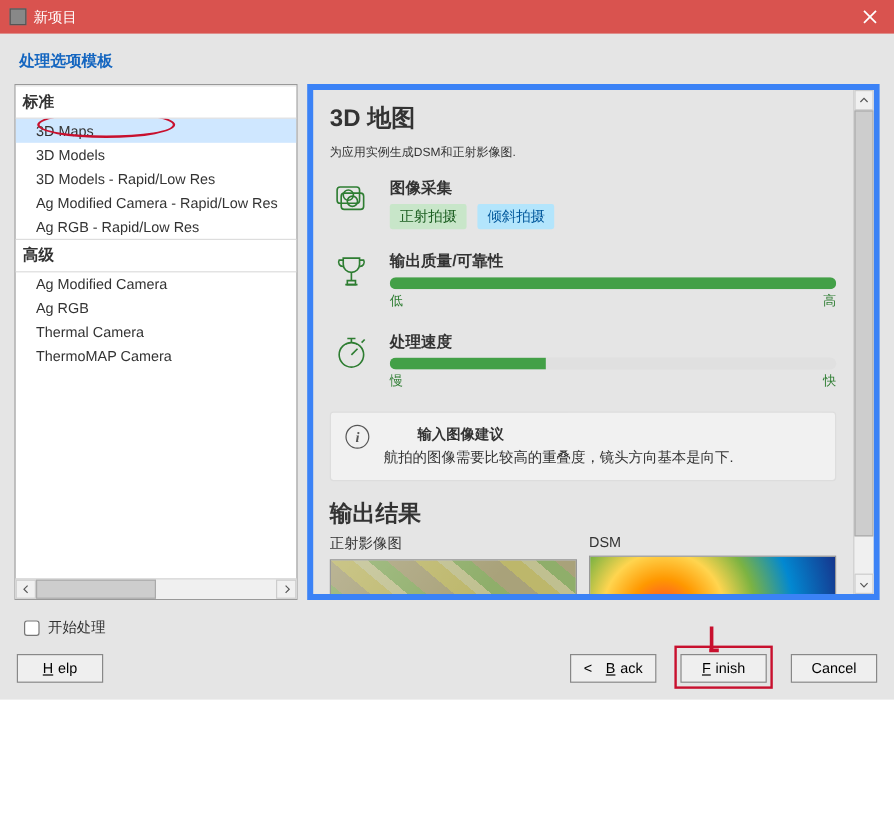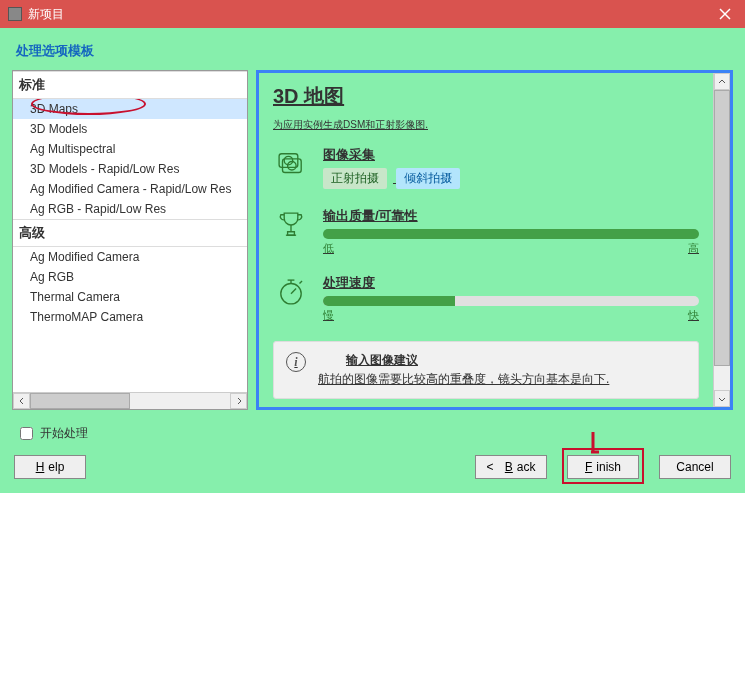--- a/index.html
+++ b/index.html
@@ -1,35 +1,35 @@
 <!DOCTYPE html>
 <html><head>
 <meta charset="utf-8">
 <style>
   * { box-sizing: border-box; }
   html, body { margin: 0; padding: 0; font-family: "Microsoft YaHei", "SimSun", Arial, sans-serif; font-size: 12px; color: #333; }
-  .window { width: 745px; height: 493px; background: #86efac; display: flex; flex-direction: column; position: relative; }
+  .window { width: 745px; height: 583px; background: #e5e5e5; display: flex; flex-direction: column; position: relative; }
   .titlebar { height: 28px; background: #d9534f; color: #fff; display: flex; align-items: center; padding: 0 8px; }
   .titlebar .icon { width: 14px; height: 14px; background: #888; margin-right: 6px; border: 1px solid #555; }
   .titlebar .title { flex: 1; font-size: 12px; }
   .close-btn { width: 40px; height: 28px; display: flex; align-items: center; justify-content: center; margin: 0 -8px 0 0; }
   .close-btn svg { width: 12px; height: 12px; stroke: #fff; stroke-width: 1.5; }
   .subheader { padding: 14px 16px 10px; color: #1566c0; font-size: 13px; font-weight: 600; }
   .body { flex: 1; display: flex; gap: 8px; padding: 0 12px 8px; overflow: hidden; }
   .left-pane { width: 236px; border: 1px solid #999; display: flex; flex-direction: column; background: #fff; }
   .left-scroll { flex: 1; overflow: hidden; }
   .group-header { background: #fff; font-weight: 700; padding: 4px 6px; border-top: 1px solid #ddd; border-bottom: 1px solid #ddd; font-size: 13px; }
   .item { padding: 3px 6px 3px 17px; font-size: 12px; white-space: nowrap; overflow: hidden; text-overflow: clip; position: relative; }
   .item.selected { background: #cfe7ff; }
   .red-annot { position: absolute; left: 18px; top: -6px; width: 115px; height: 22px; border: 2.5px solid #c8102e; border-radius: 50%; pointer-events: none; }
   .hscrollbar { height: 17px; border-top: 1px solid #ccc; display: flex; align-items: stretch; background: #f0f0f0; }
   .hscrollbar .arrow { width: 17px; display:flex; align-items:center; justify-content:center; background:#f0f0f0; border:1px solid #ccc; }
   .hscrollbar .track { flex:1; background:#f0f0f0; position:relative; }
   .hscrollbar .thumb { position:absolute; left:0; top:0; height:100%; width:50%; background:#cdcdcd; border:1px solid #aaa; }
-  .right-pane { flex: 1; border: 3px solid #3b82f6; display: flex; flex-direction: column; overflow: hidden; text-decoration: underline; }
+  .right-pane { flex: 1; border: 5px solid #3b82f6; display: flex; flex-direction: column; overflow: hidden; }
   .right-scroll { flex:1; overflow-y:auto; padding: 10px 14px; }
   .r-title { font-size: 20px; font-weight: 700; margin-bottom: 8px; }
   .r-sub { font-size: 10px; margin-bottom: 14px; }
   .metric { display: flex; align-items: flex-start; gap: 14px; margin-bottom: 18px; }
   .metric .micon { width: 36px; height: 36px; display:flex; align-items:center; justify-content:center; }
   .metric .micon svg { width: 34px; height: 34px; stroke:#2e7d32; fill:none; stroke-width:1.6; }
   .metric .mbody { flex:1; }
   .mlabel { font-weight: 700; font-size: 13px; margin-bottom: 4px; }
   .tags span { display:inline-block; padding:2px 8px; font-size:12px; margin-right:6px; border-radius:2px; }
   .tag-green { background:#c8e6c9; color:#1b5e20; }
@@ -90,21 +90,20 @@
   <div class="body">
 
     <div class="left-pane">
       <div class="left-scroll">
         <div class="group-header">标准</div>
         <div class="item selected">
           <span>3D Maps</span>
           <div class="red-annot"></div>
         </div>
         <div class="item">3D Models</div>
-        <div class="item">Ag Multispectral</div>
 
         <div class="item">3D Models - Rapid/Low Res</div>
         <div class="item">Ag Modified Camera - Rapid/Low Res</div>
         <div class="item">Ag RGB - Rapid/Low Res</div>
 
         <div class="group-header">高级</div>
         <div class="item">Ag Modified Camera</div>
         <div class="item">Ag RGB</div>
         <div class="item">Thermal Camera</div>
         <div class="item">ThermoMAP Camera</div>

